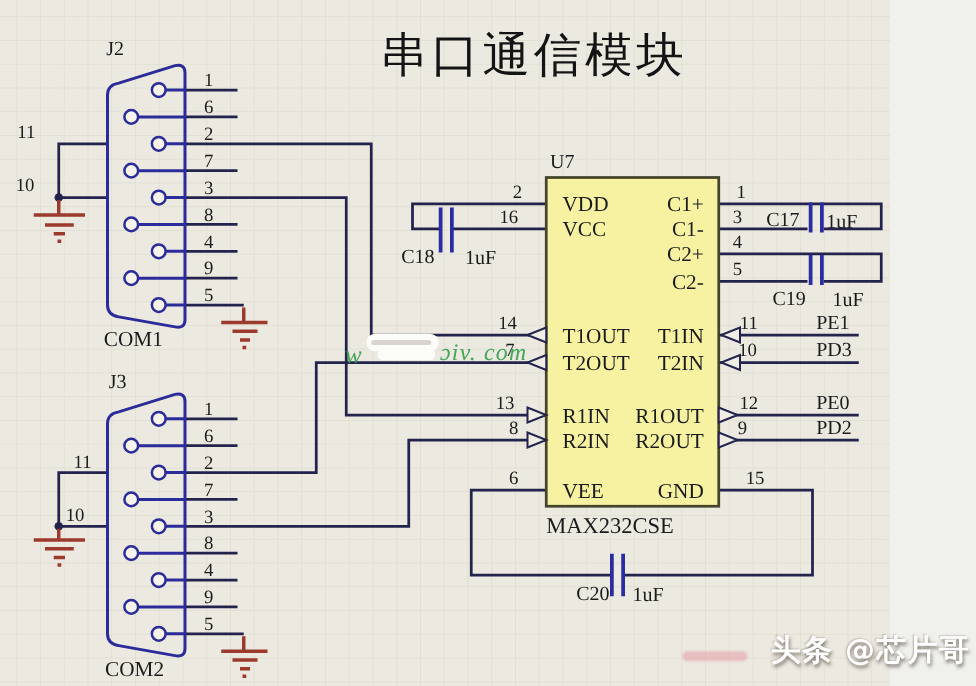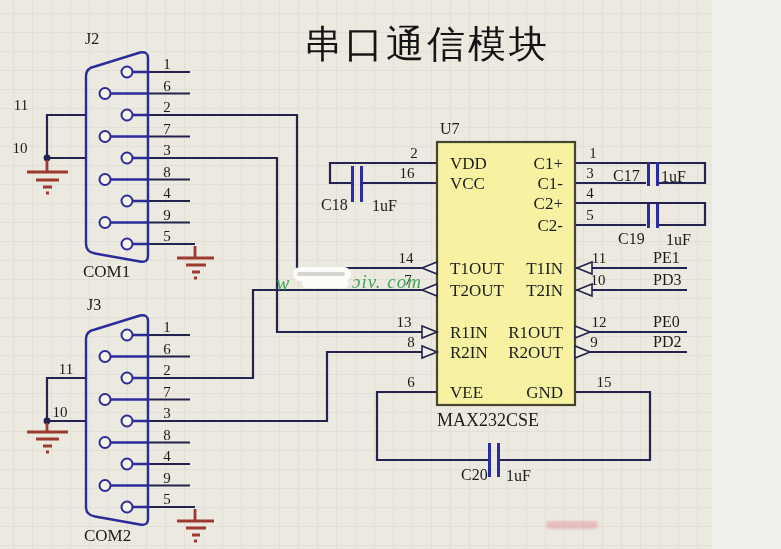--- a/index.html
+++ b/index.html
@@ -251,13 +251,14 @@
       <rect x="293" y="267" width="58" height="14" rx="7" fill="#fcfcf9"></rect>
       <rect x="302" y="279" width="46" height="9" rx="4" fill="#fcfcf9"></rect>
       <rect x="297" y="272" width="48" height="4" rx="2" fill="#b8b4ac" opacity="0.55"></rect>
       <text class="wm" x="276" y="290" font-size="20">w</text>
       <text class="wm" x="352" y="288" font-size="19" letter-spacing="1">ɔiv. com</text>
     </g>
   </svg>
 
   <div class="pink-smear"></div>
 
+  <div class="credit">头条 @芯片哥</div>
 </div>
 
 </body></html>

